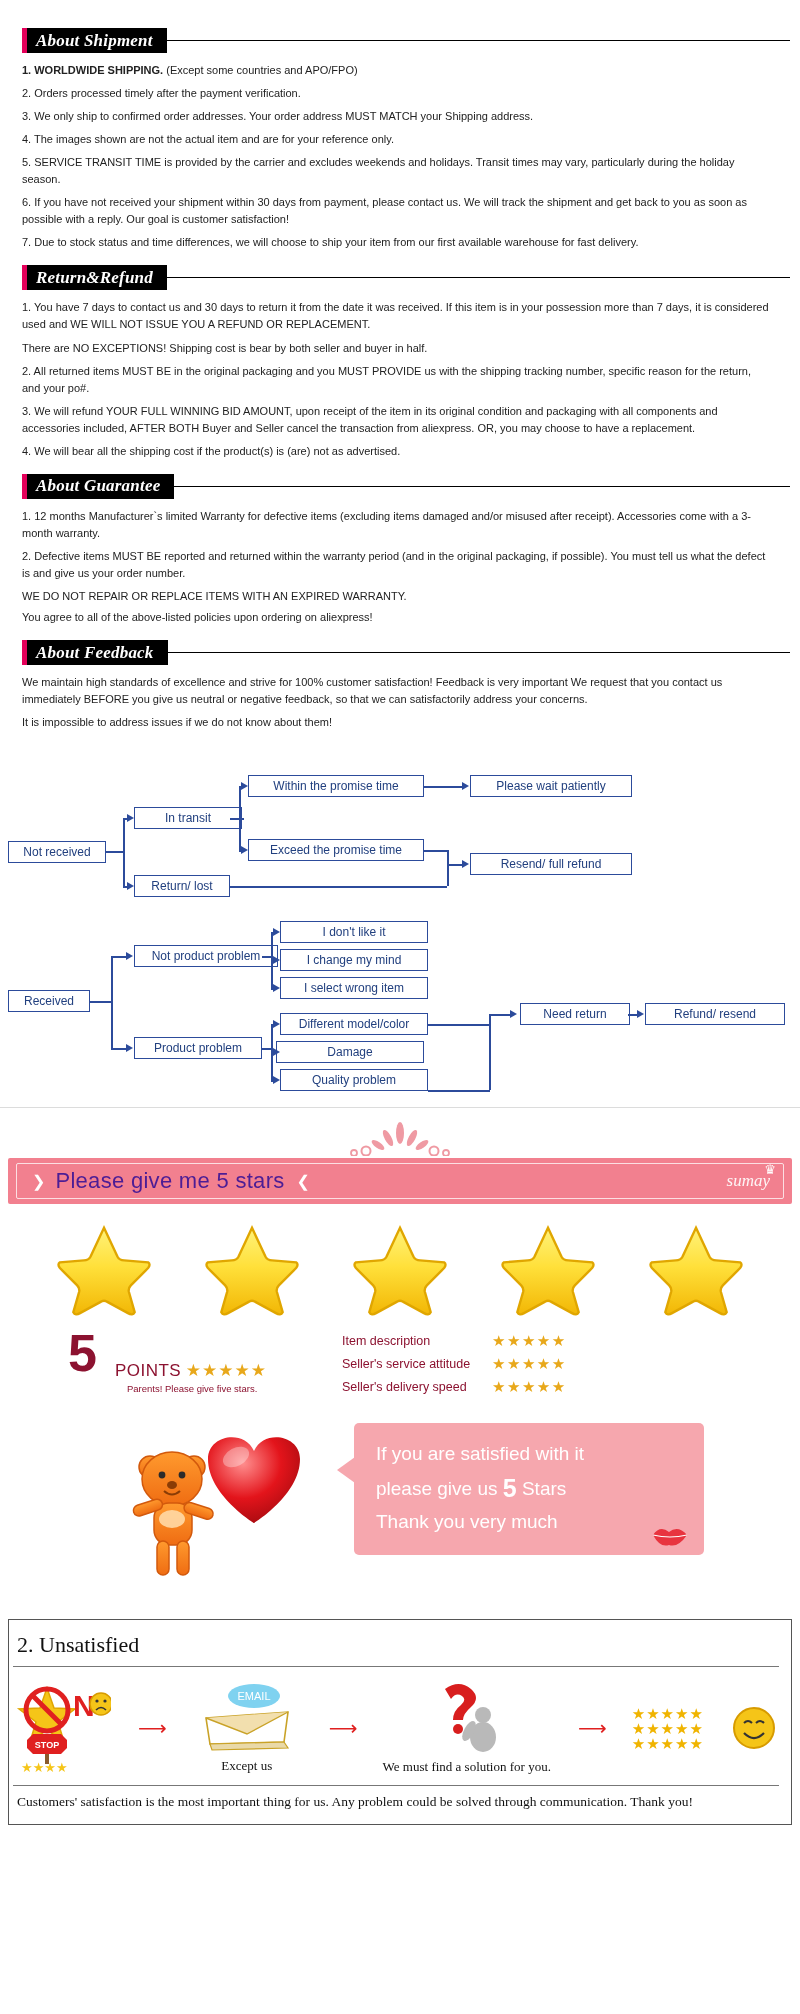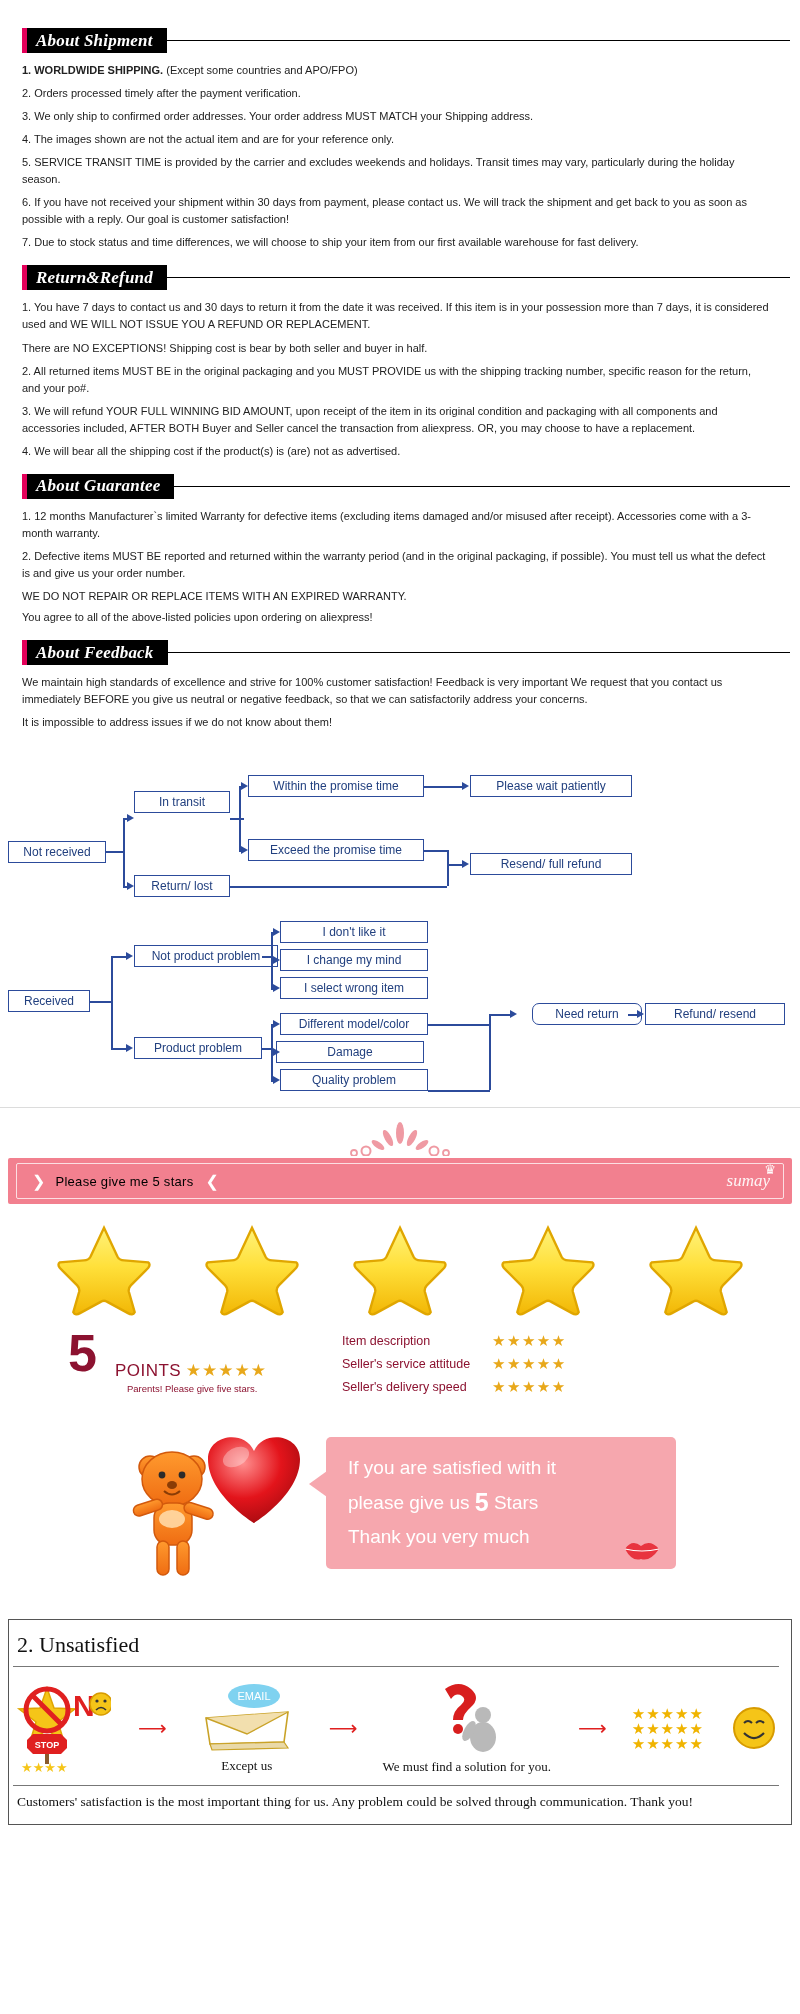--- a/index.html
+++ b/index.html
@@ -127,22 +127,22 @@
     overflow: hidden;
   }
   .banner .inner-frame {
     position: absolute;
     left: 8px; top: 5px; right: 8px; bottom: 5px;
     border: 1px solid rgba(255,255,255,.75);
     border-radius: 2px;
   }
   .banner .btext {
     position: relative;
-    color: #000000;
-    font-size: 13px;
+    color: #4c1d95;
+    font-size: 22px;
     margin-left: 46px;
     letter-spacing: .3px;
     z-index: 2;
   }
   .banner .arrowL, .banner .arrowR {
     position: relative;
     color: #ffffff;
     font-size: 16px;
     z-index: 2;
   }
@@ -216,23 +216,24 @@
   }
   .rate-stars {
     color: #e8a81b;
     font-size: 15px;
     letter-spacing: 1.5px;
   }
 
   
   .heart-section {
     display: flex;
-    align-items: center;
+    align-items: flex-start;
     padding: 6px 0 26px 0;
     position: relative;
+    gap: 28px;
   }
   .bear-heart { width: 260px; height: 160px; position: relative; margin-left: 58px; }
   .speech {
     position: relative;
     background: #f6a7ae;
     border-radius: 5px;
     padding: 16px 20px 18px 22px;
     width: 350px;
     color: #ffffff;
     margin-left: 8px;
@@ -356,21 +357,21 @@
       <span class="rule"></span>
     </div>
     <p>We maintain high standards of excellence and strive for 100% customer satisfaction! Feedback is very important We request that you contact us immediately BEFORE you give us neutral or negative feedback, so that we can satisfactorily address your concerns.</p>
     <p>It is impossible to address issues if we do not know about them!</p>
   </div>
 
   <div class="flow-wrap">
     <div class="flow">
 
       <div class="fbox" style="left:8px;  top:76px;  width:98px;">Not received</div>
-      <div class="fbox" style="left:134px; top:26px;  width:96px;">In transit</div>
+      <div class="fbox" style="left:134px; top:42px;  width:108px;">In transit</div>
       <div class="fbox" style="left:134px; top:110px; width:96px;">Return/ lost</div>
       <div class="fbox" style="left:248px; top:10px;  width:176px;">Within the promise time</div>
       <div class="fbox" style="left:248px; top:74px;  width:176px;">Exceed the promise time</div>
       <div class="fbox" style="left:470px; top:10px;  width:162px;text-align:center;">Please wait patiently</div>
       <div class="fbox" style="left:470px; top:88px;  width:162px;">Resend/ full refund</div>
 
       <div class="ln h" style="left:106px; top:86px;  width:18px;"></div>
       <div class="ln v" style="left:123px; top:53px;  height:68px;"></div>
       <div class="ln h" style="left:123px; top:53px;  width:6px;"></div>
       <div class="arw" style="left:127px; top:49px;"></div>
@@ -399,21 +400,21 @@
       <div class="fbox" style="left:134px; top:180px; width:144px;">Not product problem</div>
       <div class="fbox" style="left:134px; top:272px; width:128px;">Product problem</div>
 
       <div class="fbox" style="left:280px; top:156px; width:148px;">I don't like it</div>
       <div class="fbox" style="left:280px; top:184px; width:148px;">I change my mind</div>
       <div class="fbox" style="left:280px; top:212px; width:148px;">I select wrong item</div>
       <div class="fbox" style="left:280px; top:248px; width:148px;">Different model/color</div>
       <div class="fbox" style="left:276px; top:276px; width:148px;">Damage</div>
       <div class="fbox" style="left:280px; top:304px; width:148px;">Quality problem</div>
 
-      <div class="fbox" style="left:532px; top:238px; width:110px;border-radius:7px;">Need return</div>
+      <div class="fbox" style="left:520px; top:238px; width:110px;">Need return</div>
       <div class="fbox" style="left:645px; top:238px; width:140px;">Refund/ resend</div>
 
       <div class="ln h" style="left:90px;  top:236px; width:22px;"></div>
       <div class="ln v" style="left:111px; top:191px; height:92px;"></div>
       <div class="ln h" style="left:111px; top:191px; width:17px;"></div>
       <div class="arw" style="left:126px; top:187px;"></div>
       <div class="ln h" style="left:111px; top:283px; width:17px;"></div>
       <div class="arw" style="left:126px; top:279px;"></div>
 
       <div class="ln h" style="left:262px; top:191px; width:10px;"></div>

